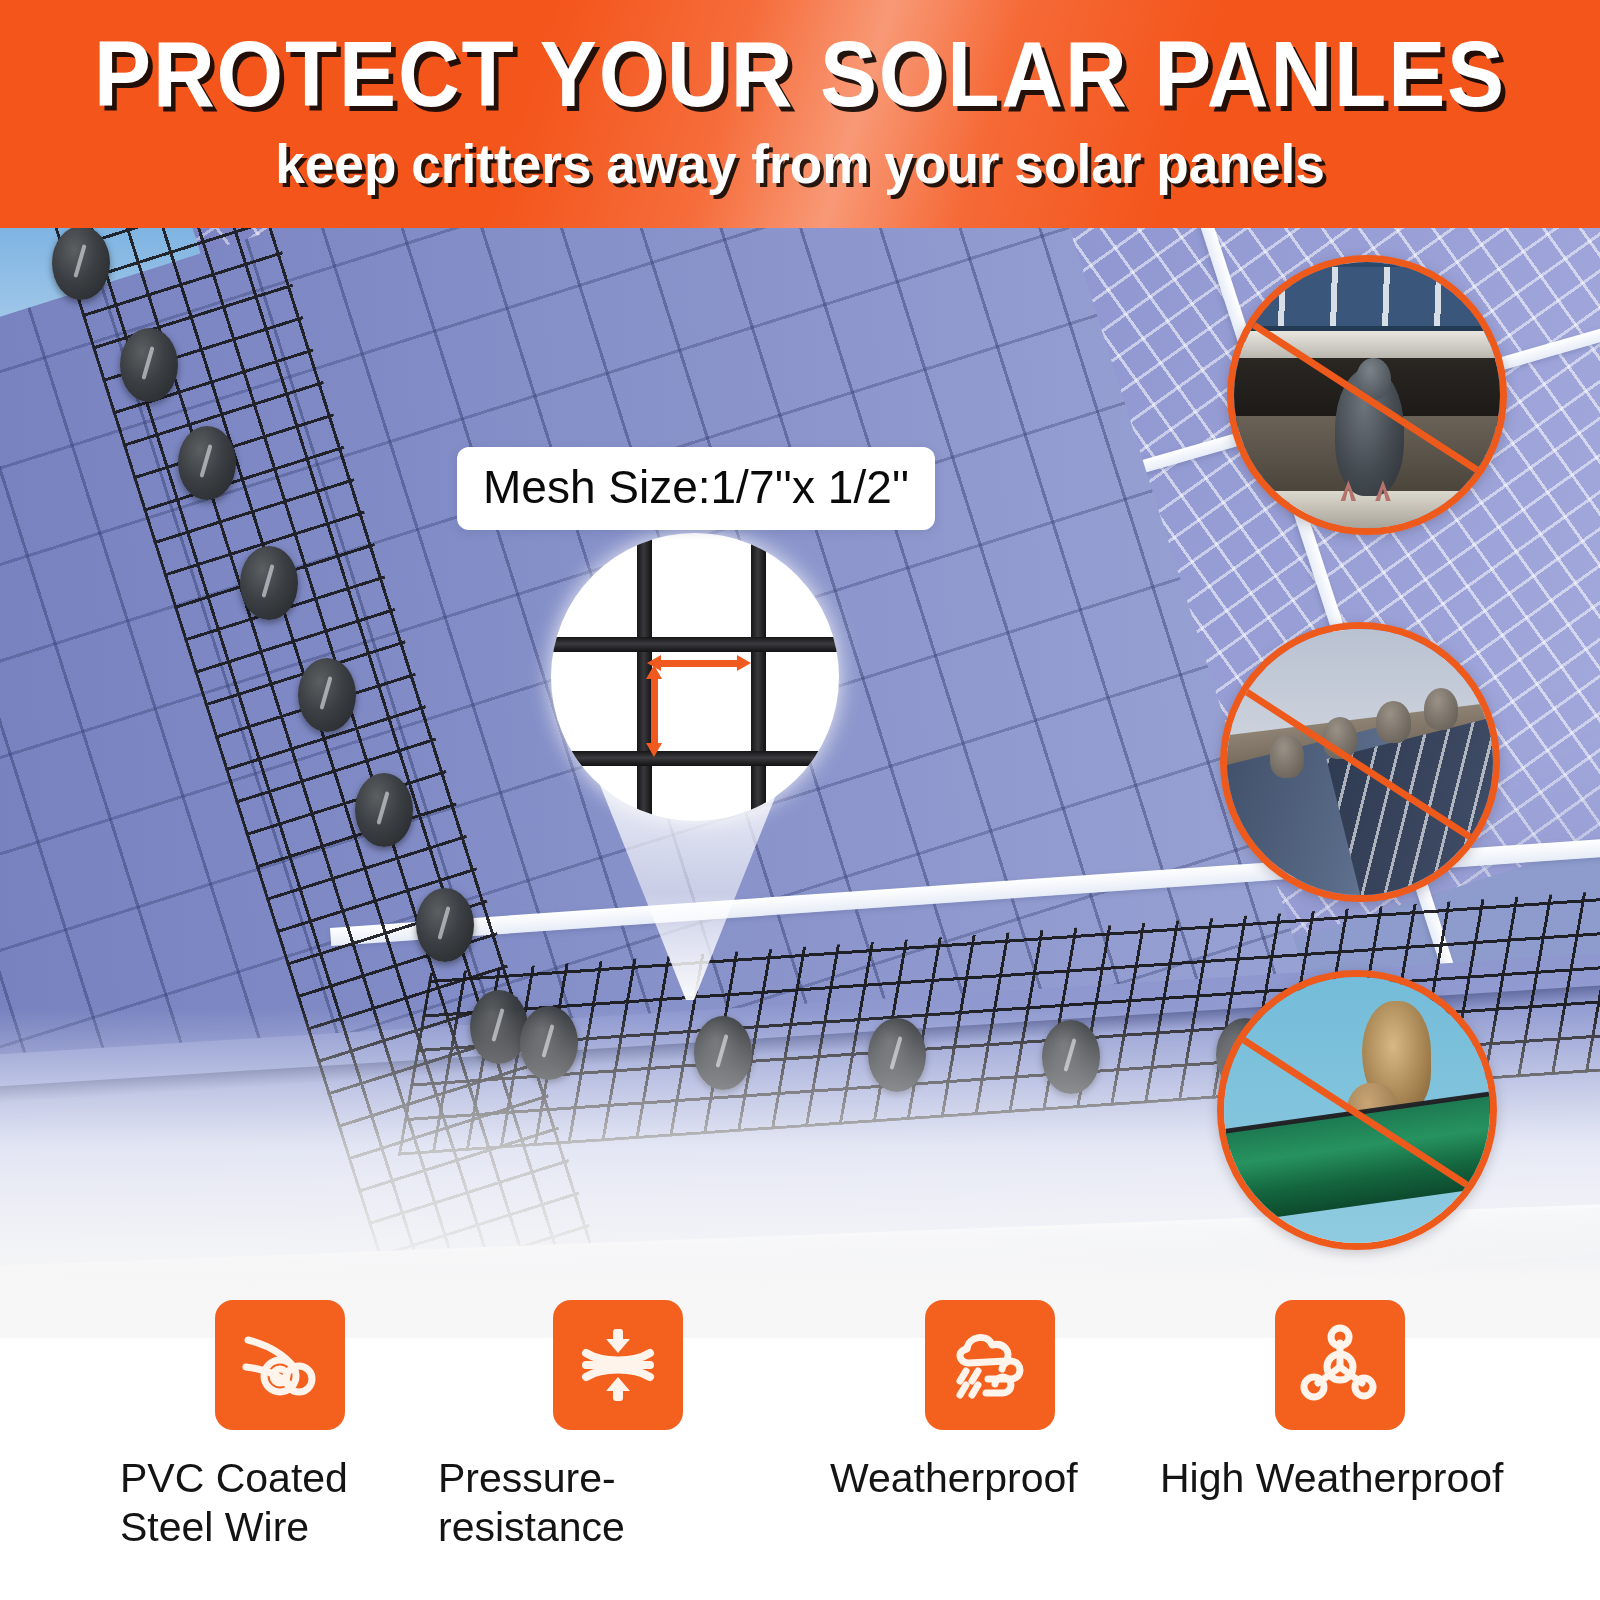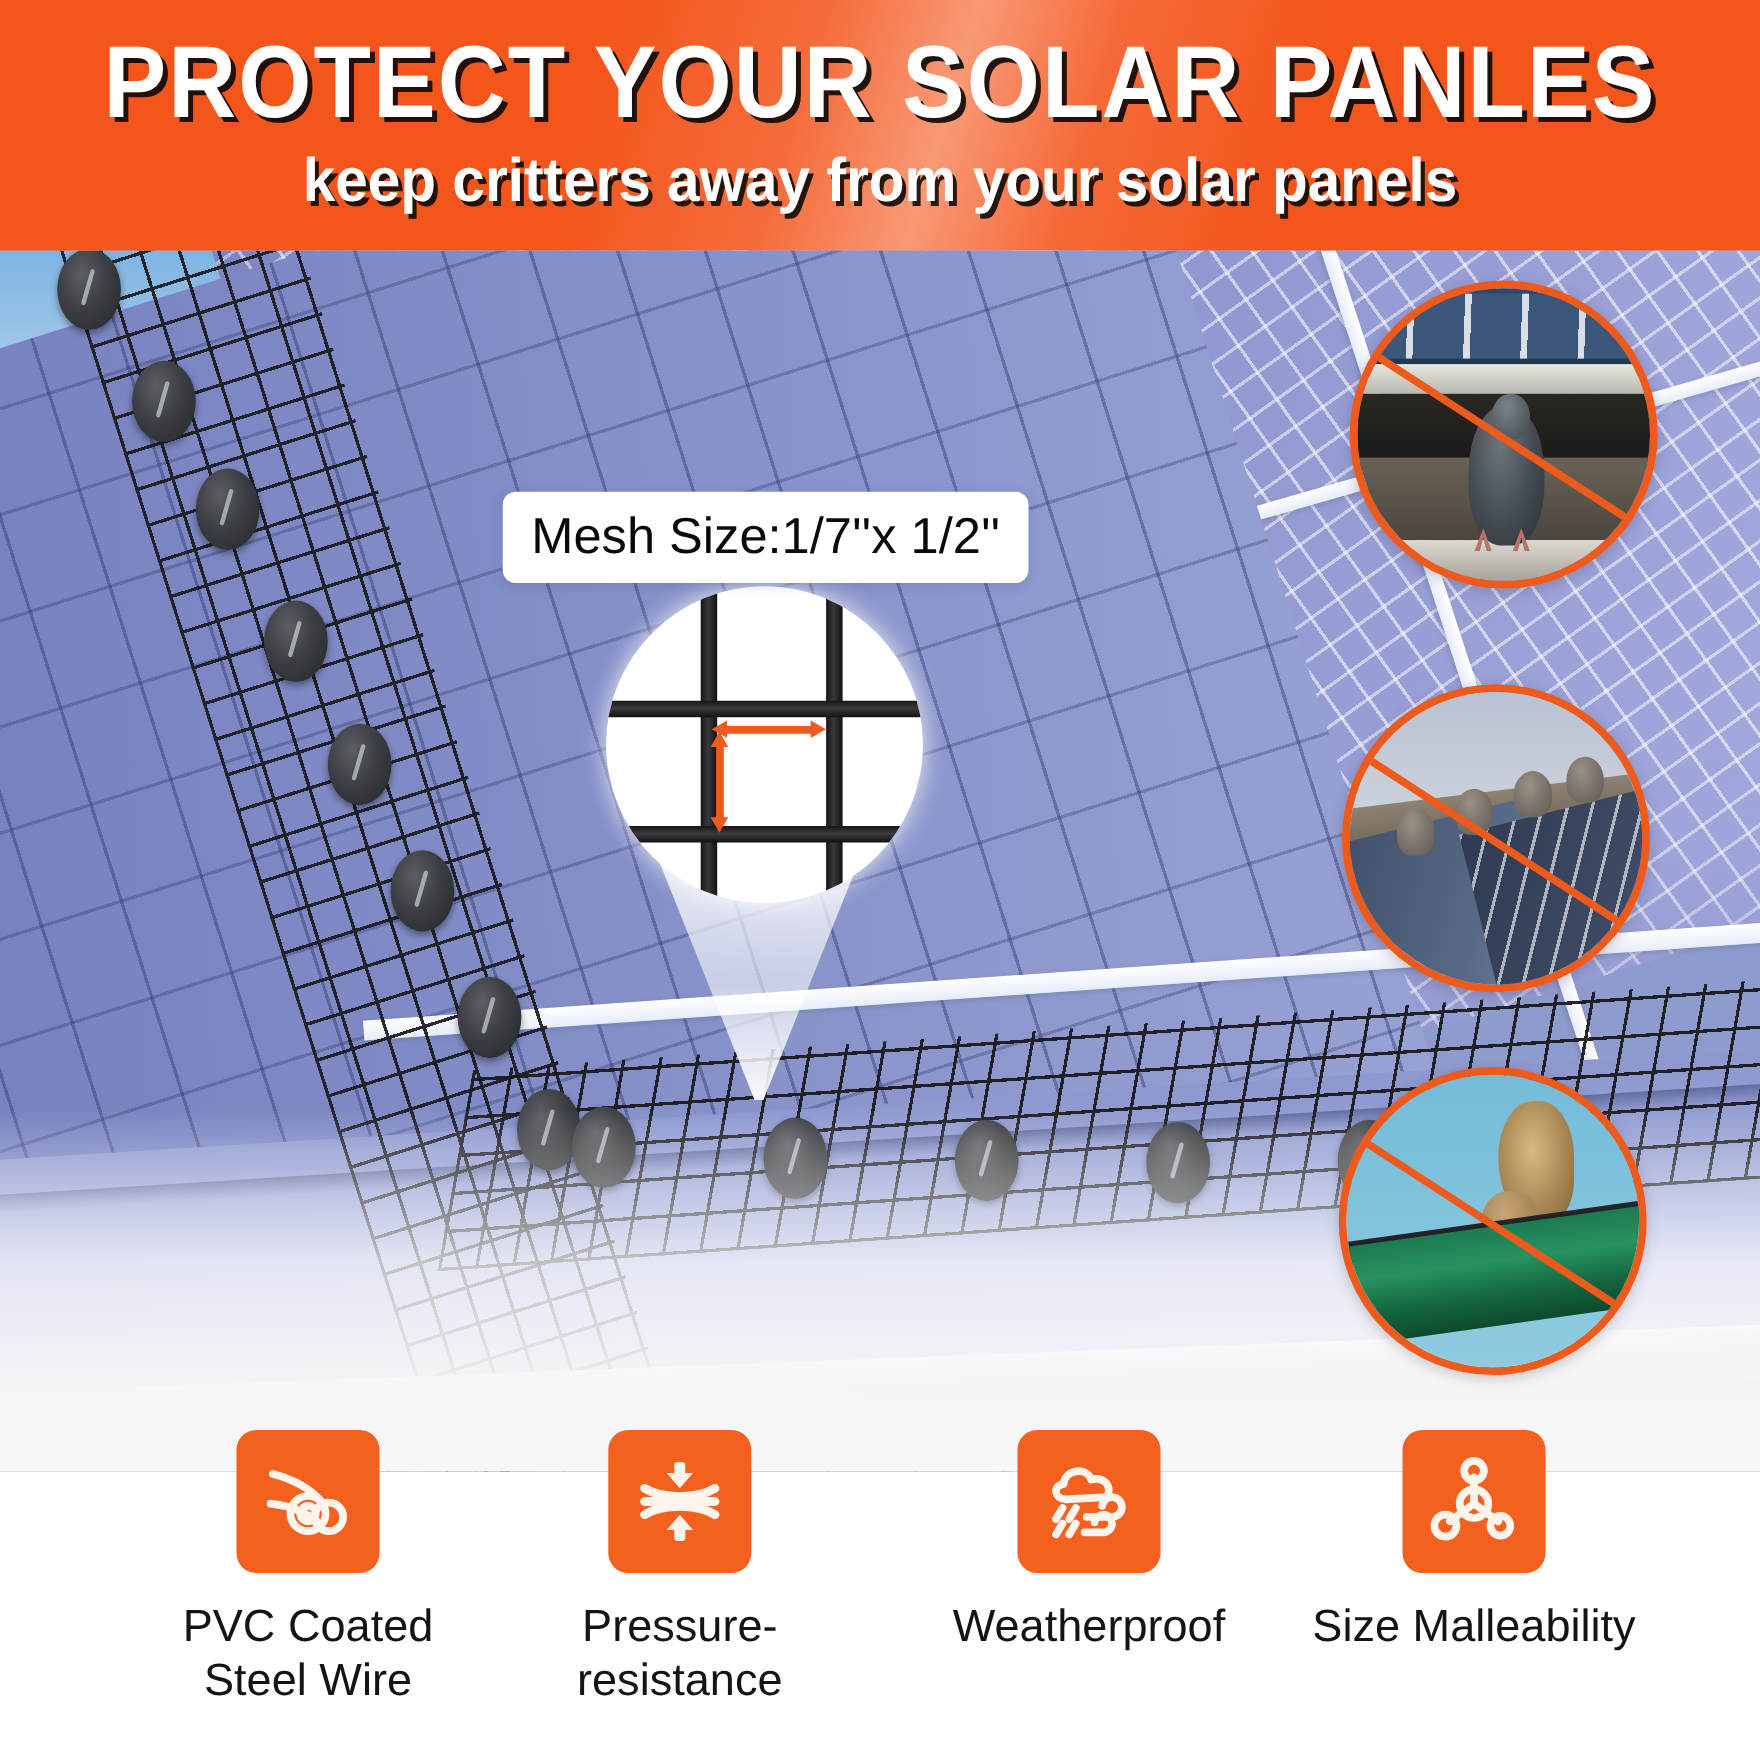--- a/index.html
+++ b/index.html
@@ -339,21 +339,20 @@
 
   
   .features {
     position: absolute;
     left: 0; top: 1300px;
     width: 1600px; height: 300px;
   }
   .feature {
     position: absolute;
     top: 0;
-    text-align: center;
   }
   .feature-icon {
     width: 130px; height: 130px;
     margin: 0 auto;
     border-radius: 18px;
     background: #F4601E;
     display: flex;
     align-items: center;
     justify-content: center;
   }
@@ -542,18 +541,18 @@
             <path d="M46 48 L46 24"></path>
             <path d="M46 48 L24 64"></path>
             <path d="M46 48 L68 64"></path>
             <circle cx="46" cy="48" r="13"></circle>
             <circle cx="46" cy="18" r="9"></circle>
             <circle cx="20" cy="68" r="10"></circle>
             <circle cx="70" cy="68" r="9"></circle>
           </g>
         </svg>
       </div>
-      <div class="feature-label">Size Malleability</div>
+      <div class="feature-label">High Weatherproof</div>
     </div>
 
   </div>
 
 </div>
 
 </body></html>

